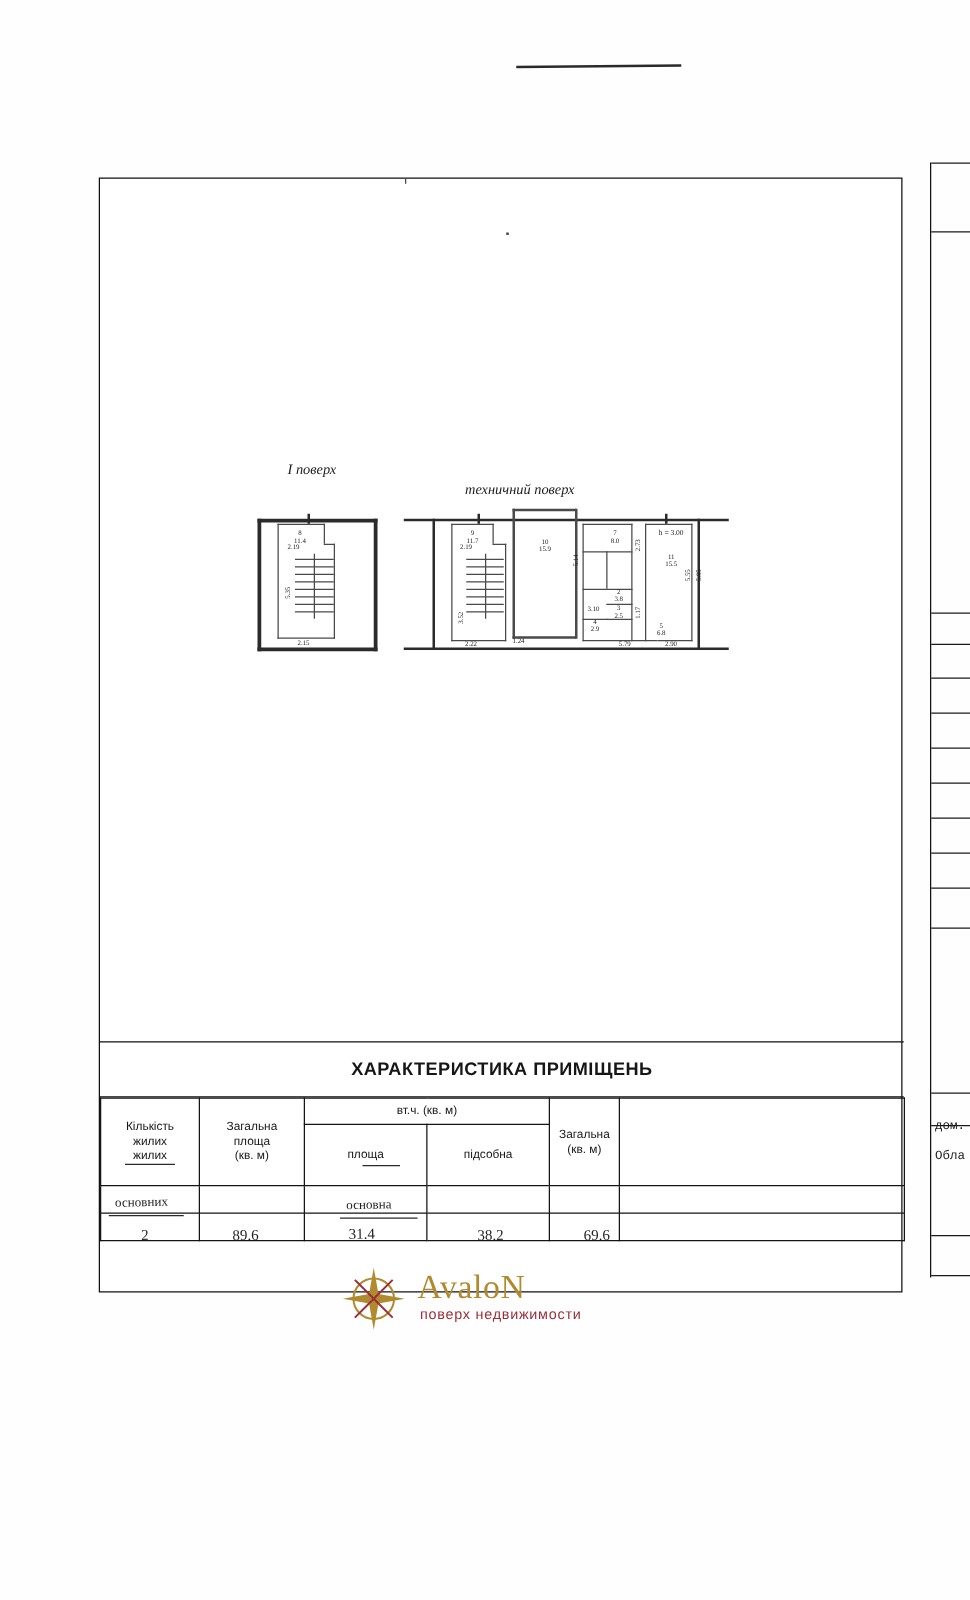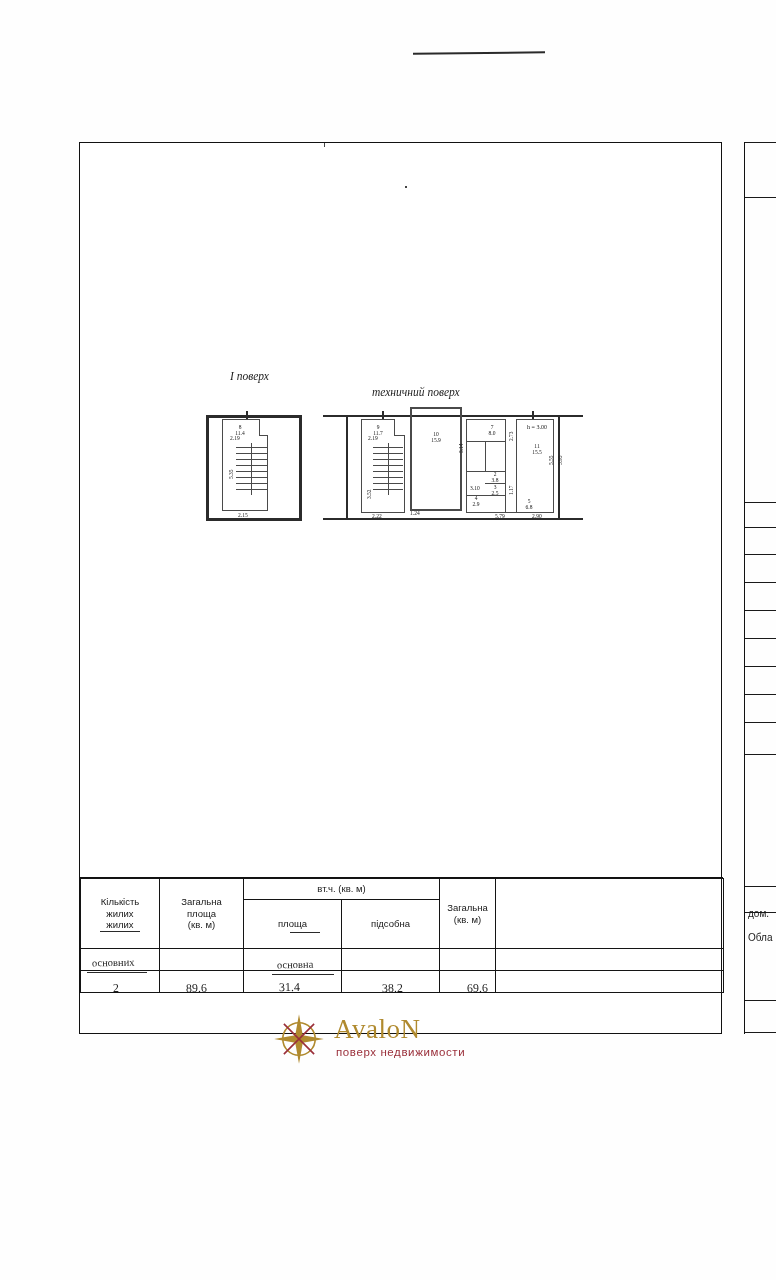--- a/index.html
+++ b/index.html
@@ -173,25 +173,26 @@
   .hand-strike {
     position: absolute;
     height: 1px;
     background: #2a2a2a;
   }
 
   
   .right-sheet {
     position: absolute;
     left: 744px;
-    top: 142px;
+    top: 130px;
     width: 15px;
     height: 892px;
     border-left: 1.3px solid #111;
     box-sizing: border-box;
+    font-family: Liberation Mono, monospace;
   }
   .right-sheet .rs-line {
     position: absolute;
     left: 0;
     width: 32px;
     height: 1px;
     background: #1a1a1a;
   }
   .rs-text {
     position: absolute;
@@ -376,20 +377,23 @@
       <div class="dim" style="left:390px; top:342px;">3.10</div>
       <div class="dim" style="left:415px; top:370px;">5.79</div>
       <div class="dim vtext" style="left:428px; top:352px;">1.17</div>
       <div class="dim vtext" style="left:428px; top:298px;">2.73</div>
       <div class="dim vtext" style="left:378px; top:310px;">5.14</div>
       <div class="dim vtext" style="left:477px; top:322px;">5.95</div>
       <div class="dim" style="left:452px; top:370px;">2.90</div>
       <div class="dim vtext" style="left:468px; top:322px;">5.55</div>
     </div>
 
+    <div class="char-title-row">
+      <div class="char-title">ХАРАКТЕРИСТИКА ПРИМІЩЕНЬ</div>
+    </div>
 
     <div class="char-table">
       <table>
         <colgroup>
           <col style="width:79px">
           <col style="width:84px">
           <col style="width:98px">
           <col style="width:98px">
           <col style="width:56px">
           <col style="width:228px">

